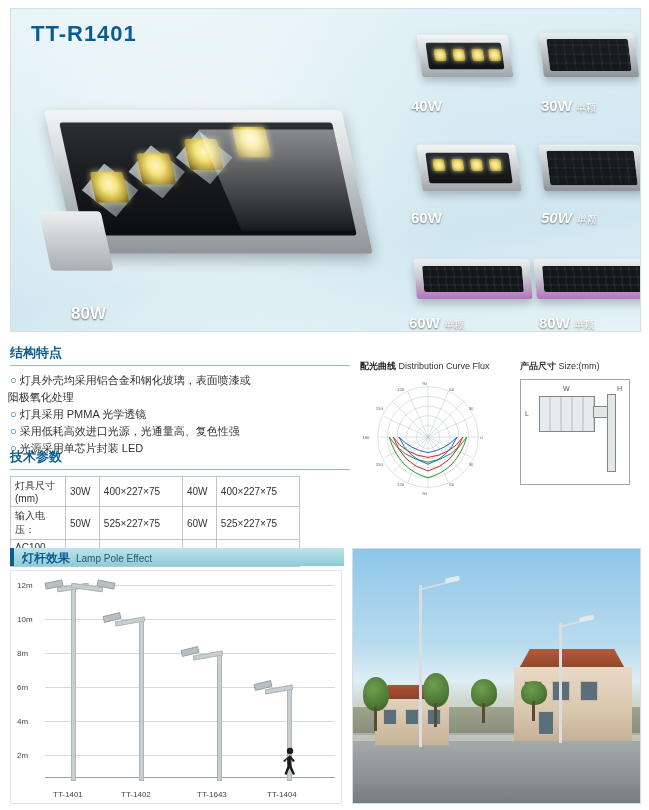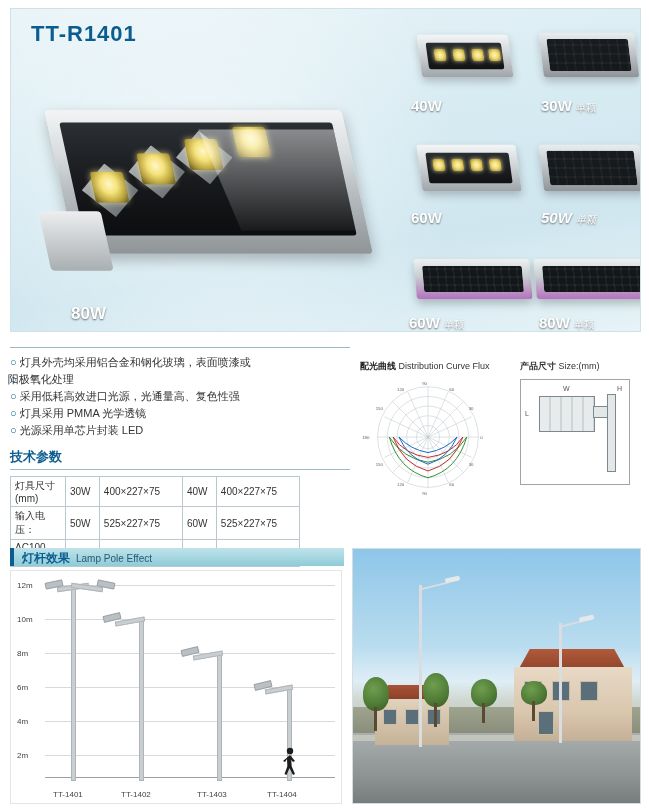--- a/index.html
+++ b/index.html
@@ -357,26 +357,27 @@
             <div class="grid"></div>
           </div>
       </div>
     </div>
     <div class="cap" style="left:528px;top:305px;">
       <span>80W</span> <span class="sub">单颗</span>
     </div>
   </div>
 
   <div class="sec-struct">
+    <div class="h-blue">结构特点</div>
     <div class="rule"></div>
     <ul class="bullet-list">
       <li>灯具外壳均采用铝合金和钢化玻璃，表面喷漆或</li>
       <li style="list-style:none"><span style="margin-left:-12px">阳极氧化处理</span></li>
+      <li>灯具采用 PMMA 光学透镜</li>
       <li>采用低耗高效进口光源，光通量高、复色性强</li>
-      <li>灯具采用 PMMA 光学透镜</li>
       <li>光源采用单芯片封装 LED</li>
     </ul>
   </div>
 
   <div class="sec-param">
     <div class="h-blue">技术参数</div>
     <div class="rule"></div>
     <table class="spec">
       <tbody>
           <tr>
@@ -493,21 +494,21 @@
     <div class="pole" style="left:206px;height:124px;"></div>
     <div class="arm" style="left:182px;top:82px;width:28px;transform:rotate(-10deg);"></div>
     <div class="lamp" style="left:170px;top:77px;transform:rotate(-14deg);"></div>
 
     <div class="pole" style="left:276px;height:90px;"></div>
     <div class="arm" style="left:254px;top:116px;width:26px;transform:rotate(-10deg);"></div>
     <div class="lamp" style="left:243px;top:111px;transform:rotate(-14deg);"></div>
 
     <div class="xl" style="left:42px;">TT-1401</div>
     <div class="xl" style="left:110px;">TT-1402</div>
-    <div class="xl" style="left:186px;">TT-1403</div>
+    <div class="xl" style="left:186px;">TT-1643</div>
     <div class="xl" style="left:256px;">TT-1404</div>
 
     <svg class="person" viewBox="0 0 18 30">
       <circle cx="9" cy="4" r="3.2" fill="#1d1d1b"></circle>
       <path d="M9 8 L14 14 L12 15 L9.8 12.5 L10.5 19 L14 27 L12 28 L8.5 21 L5.5 28 L3.5 27 L6.5 19 L6 12 L4 15 L2 14 Z" fill="#1d1d1b"></path>
     </svg>
   </div>
 
   <div class="photo">
     <div class="ground"></div>

